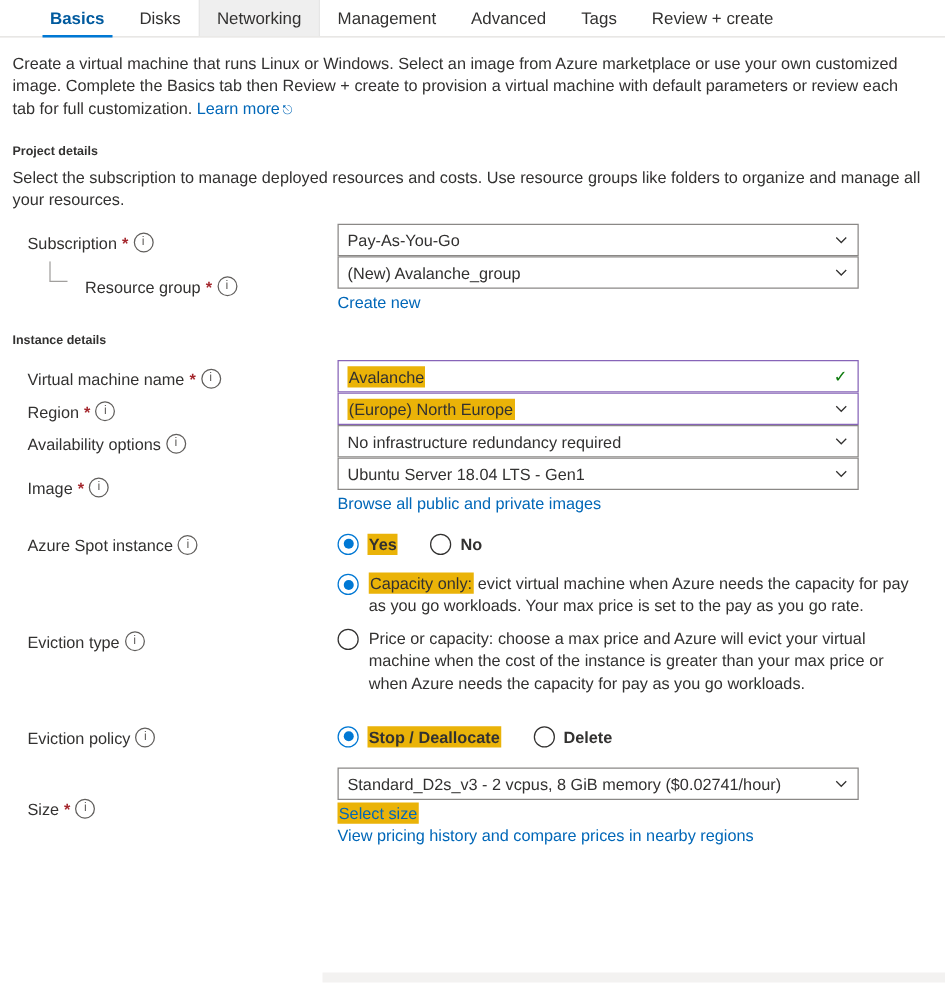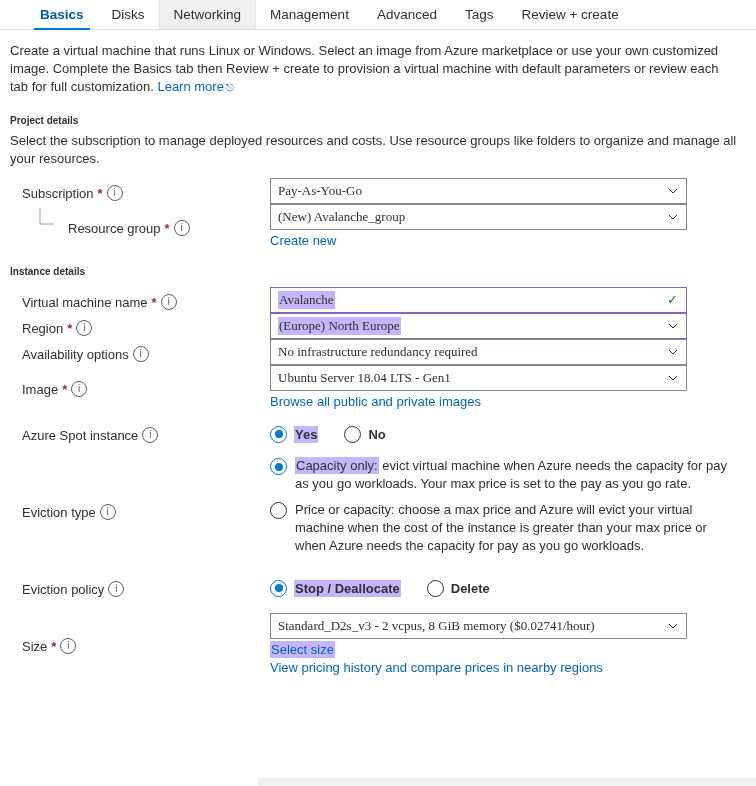--- a/index.html
+++ b/index.html
@@ -142,21 +142,20 @@
     box-sizing: border-box;
     border: 1px solid #8a8886;
     background: #ffffff;
     font-size: 13px;
     color: #323130;
     padding: 0 28px 0 7px;
     display: flex;
     align-items: center;
     position: relative;
     cursor: pointer;
-    font-family: Liberation Serif, serif;
   }
   .select .chev {
     position: absolute;
     right: 8px;
     top: 50%;
     transform: translateY(-50%);
     width: 10px;
     height: 10px;
   }
   .input.focused {
@@ -166,21 +165,21 @@
     position: absolute;
     right: 8px;
     top: 50%;
     transform: translateY(-50%);
     color: #107c10;
     font-size: 13px;
   }
   .select.focused { border-color: #8764b8; }
 
   .hl {
-    background: #c4b5fd;
+    background: #eab308;
     padding: 1px 1px;
   }
 
   .sub-link {
     margin-top: 3px;
     font-size: 13px;
   }
 
   
   .radio-group {

